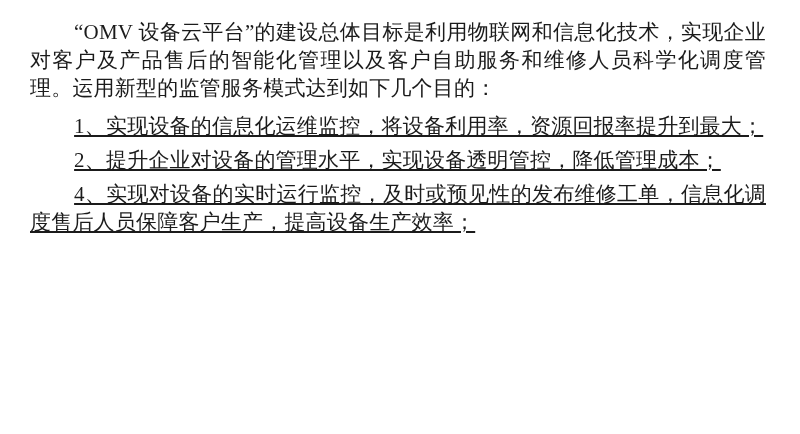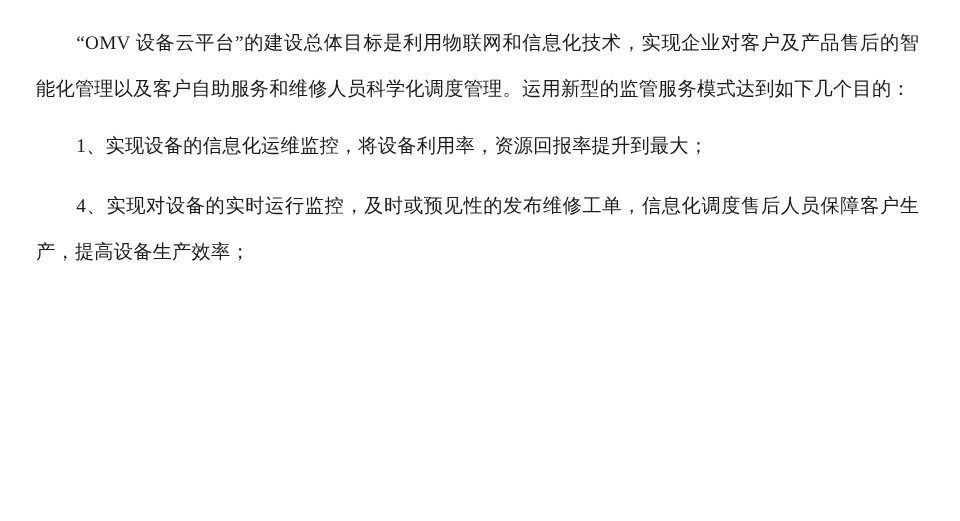--- a/index.html
+++ b/index.html
@@ -16,50 +16,52 @@
   }
   .page {
     width: 800px;
     height: 434px;
     box-sizing: border-box;
     padding: 18px 34px 0 30px;
     background: #ffffff;
     position: relative;
   }
   .para {
-    font-size: 16px;
-    line-height: 38px;
+    font-size: 21px;
+    line-height: 28px;
     text-align: justify;
     text-justify: inter-ideograph;
     letter-spacing: 0.2px;
     margin: 0;
     color: #1b1b1b;
   }
   .para.indent {
     text-indent: 2.1em;
   }
   .para.list-item {
     text-indent: 2.1em;
+    text-decoration: underline;
   }
   .spacer-sm { height: 10px; }
   .spacer-xs { height: 6px; }
 </style>
 </head>
 <body>
 
 <div class="page">
 
   <p class="para indent">“OMV 设备云平台”的建设总体目标是利用物联网和信息化技术，实现企业对客户及产品售后的智能化管理以及客户自助服务和维修人员科学化调度管理。运用新型的监管服务模式达到如下几个目的：</p>
 
   <div class="spacer-sm"></div>
 
   <p class="para list-item">1、实现设备的信息化运维监控，将设备利用率，资源回报率提升到最大；</p>
 
   <div class="spacer-xs"></div>
 
+  <p class="para list-item">2、提升企业对设备的管理水平，实现设备透明管控，降低管理成本；</p>
 
   <div class="spacer-xs"></div>
 
   <p class="para list-item">4、实现对设备的实时运行监控，及时或预见性的发布维修工单，信息化调度售后人员保障客户生产，提高设备生产效率；</p>
 
   <div class="spacer-xs"></div>
 
 
 </div>
 

